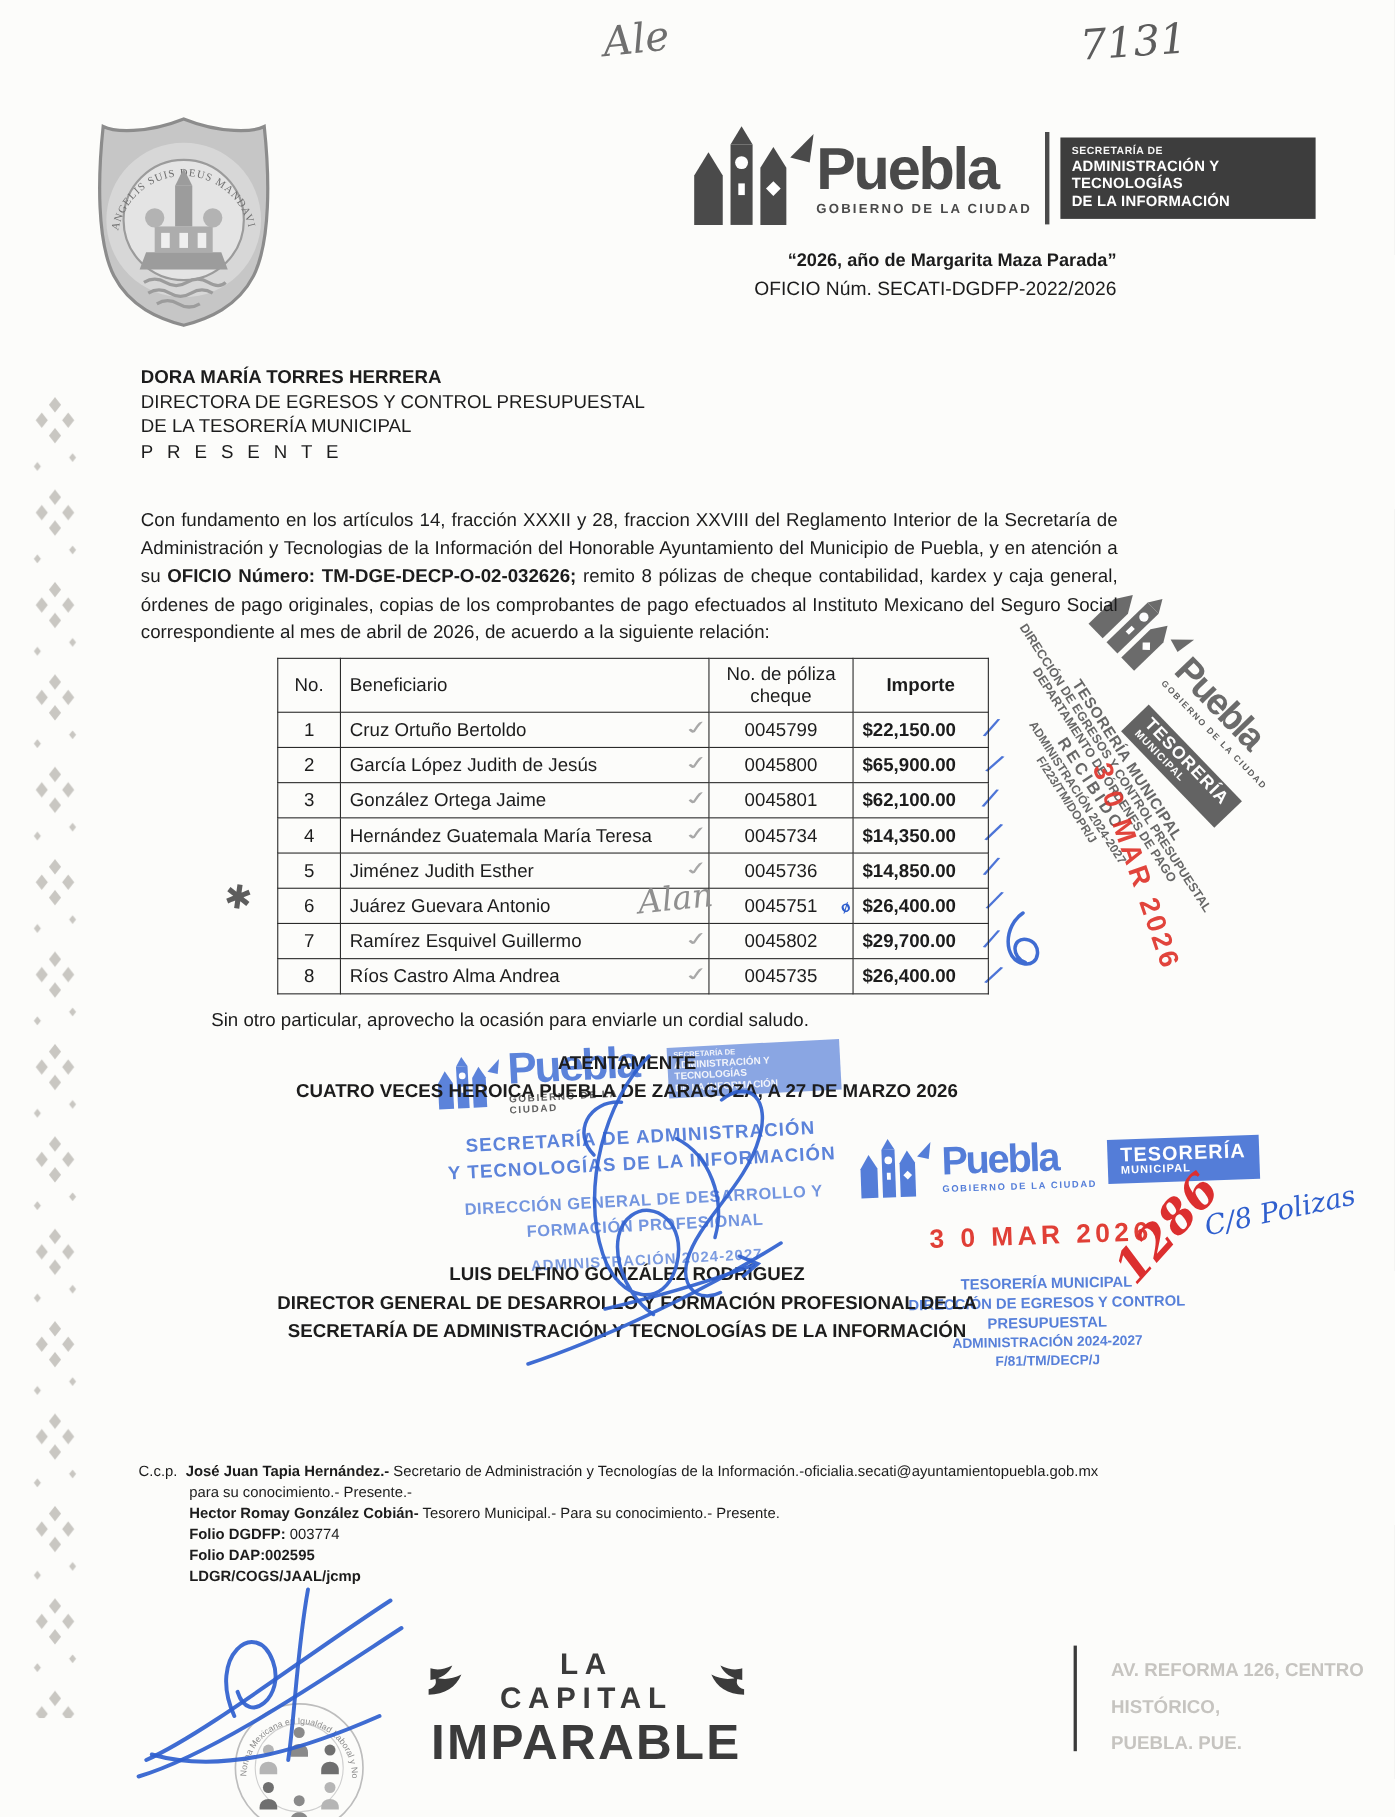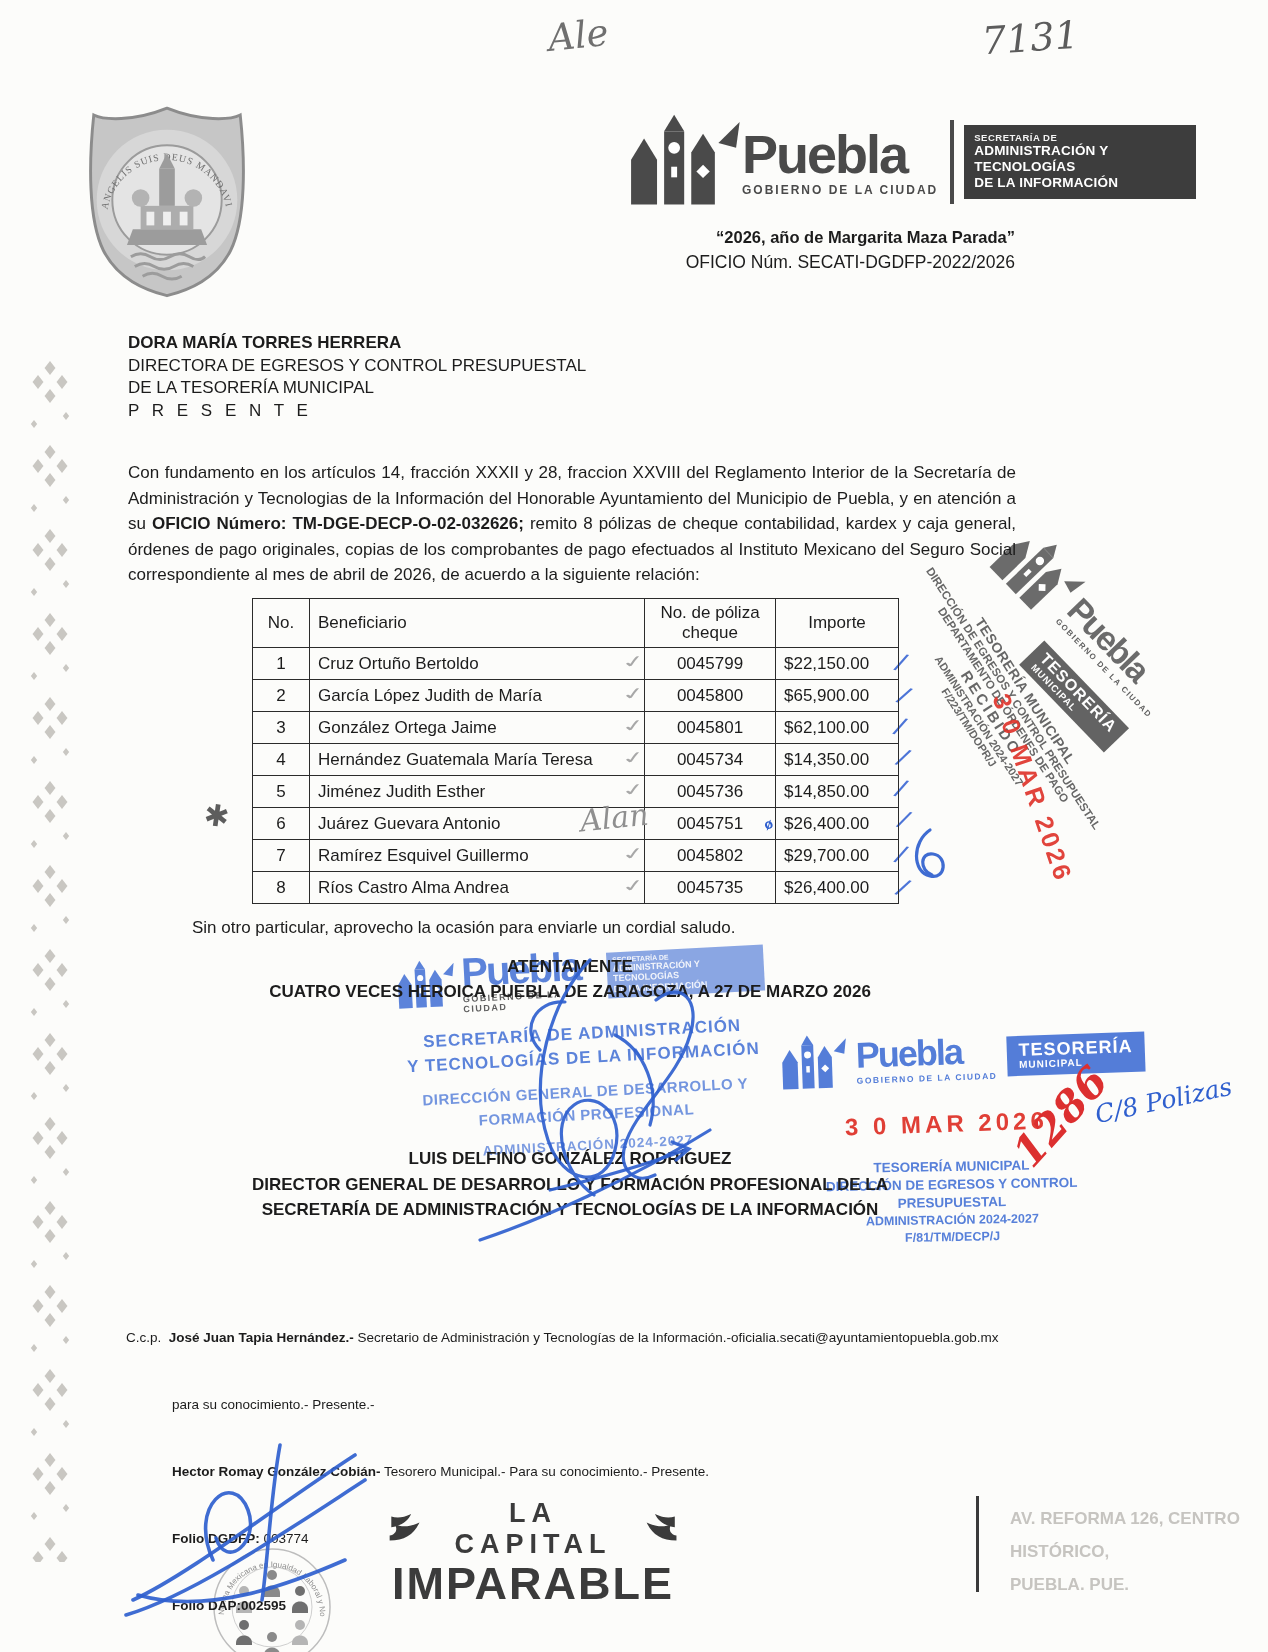--- a/index.html
+++ b/index.html
@@ -27,21 +27,21 @@
   #addr .pres{letter-spacing:4px;}
   #body-par{left:128px;top:460px;width:888px;font-size:17px;line-height:25.5px;text-align:justify;}
 
   
   #tbl{left:252px;top:598px;border-collapse:collapse;z-index:5;background:transparent;}
   #tbl th,#tbl td{border:1.6px solid #2b2b2b;font-size:17px;padding:0 8px;height:31px;}
   #tbl th{font-weight:normal;height:48px;line-height:1.15;}
   #tbl .c-no{width:40px;text-align:center;}
   #tbl .c-ben{width:318px;text-align:left;position:relative;}
   #tbl .c-pol{width:114px;text-align:center;position:relative;}
-  #tbl .c-imp{width:106px;text-align:left;}
+  #tbl .c-imp{width:106px;text-align:left;font-weight:bold;}
   .pencil{position:absolute;right:4px;top:4px;color:#9a9a9a;font-size:16px;
           transform:scaleX(1.9) rotate(-14deg);opacity:.85;}
   #alan-note{position:absolute;right:-4px;top:-8px;font-size:30px;color:#8f8f8f;
              transform:rotate(-6deg);z-index:3;}
   .blue-dot{color:#2f5fce;font-weight:bold;font-size:14px;position:absolute;right:2px;top:8px;
             transform:rotate(-25deg);}
   .btick{color:#3a66d4;font-size:25px;font-weight:bold;transform:rotate(9deg);z-index:4;opacity:.9;}
   #asterisk{left:204px;top:798px;font-size:30px;color:#5d5d5d;transform:rotate(8deg);}
   #gray-logo{left:955px;top:590px;width:250px;transform:rotate(46deg);z-index:2;opacity:.88;}
   #gray-logo .row{display:flex;align-items:center;color:#585858;}
@@ -92,21 +92,21 @@
   
   #closing{left:192px;top:918px;font-size:17px;}
   #atent{left:130px;top:957px;width:880px;text-align:center;font-size:17px;font-weight:bold;z-index:6;}
   #citydate{left:130px;top:982px;width:880px;text-align:center;font-size:17px;font-weight:bold;z-index:6;}
   #signer{left:140px;top:1146px;width:860px;text-align:center;font-size:17px;font-weight:bold;
           line-height:25.5px;z-index:6;}
 
   
   #ccp{left:126px;top:1328px;width:940px;font-size:13.5px;line-height:19px;z-index:6;}
   #ccp .hang{padding-left:46px;text-indent:-46px;}
-  #ccp .ind{padding-left:46px;margin-top:48px;}
+  #ccp .ind{padding-left:46px;}
 
   
   #capital{left:388px;top:1498px;width:290px;text-align:center;color:#3b3b3b;z-index:5;}
   #capital .l1{display:flex;align-items:center;justify-content:flex-end;gap:6px;
                font-size:27px;font-weight:bold;letter-spacing:6px;}
   #capital .l2{font-size:45px;font-weight:800;letter-spacing:2px;margin-top:-2px;}
   #fdiv{left:976px;top:1496px;width:3px;height:96px;background:#3a3a3a;}
   #faddr{left:1010px;top:1502px;font-size:17px;line-height:33px;color:#c6c4c0;font-weight:bold;z-index:5;}
 
   .ink{stroke:#2f5fce;stroke-width:3.2;fill:none;stroke-linecap:round;opacity:.92;}
@@ -219,21 +219,21 @@
       <th class="c-imp" style="text-align:center">Importe</th>
     </tr>
     <tr>
       <td class="c-no">1</td>
       <td class="c-ben"><span>Cruz Ortuño Bertoldo</span><span class="pencil">✓</span></td>
       <td class="c-pol">0045799</td>
       <td class="c-imp">$22,150.00</td>
     </tr>
     <tr>
       <td class="c-no">2</td>
-      <td class="c-ben"><span>García López Judith de María</span><span class="pencil">✓</span></td>
+      <td class="c-ben"><span>García López Judith de Jesús</span><span class="pencil">✓</span></td>
       <td class="c-pol">0045800</td>
       <td class="c-imp">$65,900.00</td>
     </tr>
     <tr>
       <td class="c-no">3</td>
       <td class="c-ben"><span>González Ortega Jaime</span><span class="pencil">✓</span></td>
       <td class="c-pol">0045801</td>
       <td class="c-imp">$62,100.00</td>
     </tr>
     <tr>

